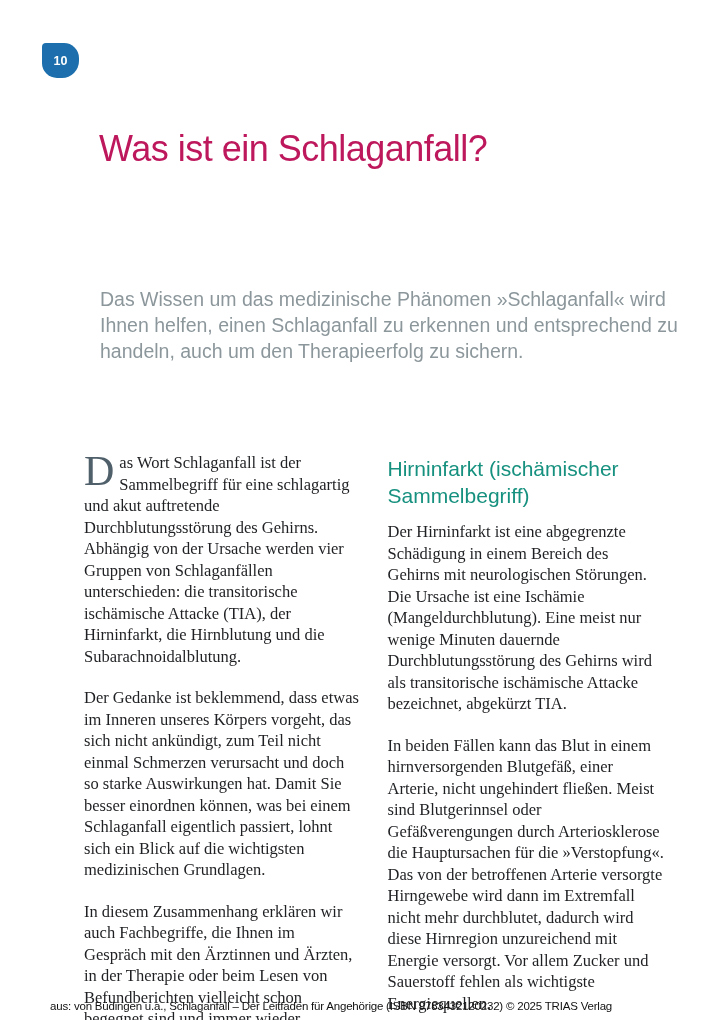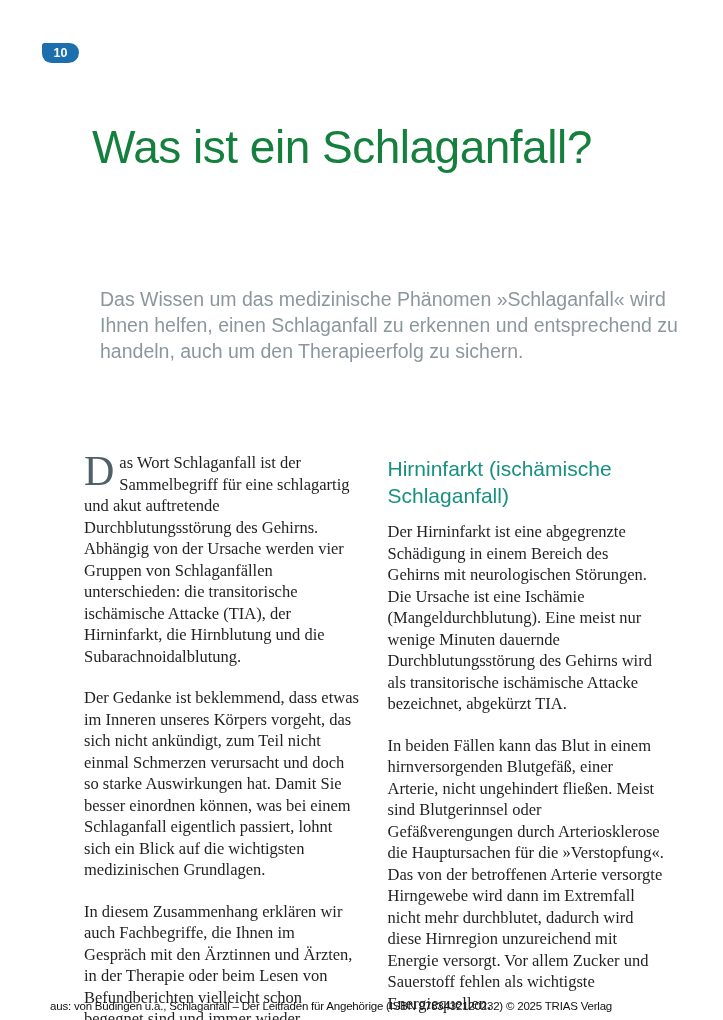--- a/index.html
+++ b/index.html
@@ -10,33 +10,33 @@
     position: relative;
     overflow: hidden;
   }
   .page {
     position: absolute; inset: 0;
     background: #ffffff;
   }
   
   .badge {
     position: absolute; left: 42px; top: 43px;
-    width: 37px; height: 20px;
+    width: 37px; height: 35px;
     background: #1c6fac;
     border-radius: 4px 15px 17px 15px;
     color: #ffffff;
     font-size: 12.5px; font-weight: bold;
     display: flex; align-items: center; justify-content: center;
   }
   h1.page-title {
     position: absolute; left: 84px; top: 112px;
-    margin: 8px;
-    font-size: 46px; font-weight: normal;
+    margin: 15px;
+    font-size: 36px; font-weight: normal;
     letter-spacing: -0.5px;
-    color: #15803d;
+    color: #be185d;
     line-height: 1.2;
   }
   .intro {
     position: absolute; left: 100px; top: 286px;
     width: 592px;
     font-size: 19.5px; line-height: 26px;
     color: #8c979c;
   }
   .columns {
     position: absolute; left: 84px; top: 452px;
@@ -91,21 +91,21 @@
 
   <div class="columns">
 
     <div class="col body-text">
       <p><span class="dropcap">D</span><span>as Wort Schlaganfall ist der Sammelbegriff für eine schlagartig und akut auftretende Durchblutungsstörung des Gehirns. Abhängig von der Ursache werden vier Gruppen von Schlaganfällen unterschieden: die transitorische ischämische Attacke (TIA), der Hirninfarkt, die Hirnblutung und die Subarachnoidalblutung.</span></p>
       <p>Der Gedanke ist beklemmend, dass etwas im Inneren unseres Körpers vorgeht, das sich nicht ankündigt, zum Teil nicht einmal Schmerzen verursacht und doch so starke Auswirkungen hat. Damit Sie besser einordnen können, was bei einem Schlaganfall eigentlich passiert, lohnt sich ein Blick auf die wichtigsten medizinischen Grundlagen.</p>
       <p>In diesem Zusammenhang erklären wir auch Fachbegriffe, die Ihnen im Gespräch mit den Ärztinnen und Ärzten, in der Therapie oder beim Lesen von Befundberichten vielleicht schon begegnet sind und immer wieder begegnen werden.</p>
     </div>
 
     <div class="col">
-      <h2 class="section-heading">Hirninfarkt (ischämische Schlaganfall)</h2>
+      <h2 class="section-heading">Hirninfarkt (ischämischer Sammelbegriff)</h2>
       <div class="body-text">
         <p>Der Hirninfarkt ist eine abgegrenzte Schädigung in einem Bereich des Gehirns mit neurologischen Störungen. Die Ursache ist eine Ischämie (Mangeldurchblutung). Eine meist nur wenige Minuten dauernde Durchblutungsstörung des Gehirns wird als transitorische ischämische Attacke bezeichnet, abgekürzt TIA.</p>
         <p>In beiden Fällen kann das Blut in einem hirnversorgenden Blutgefäß, einer Arterie, nicht ungehindert fließen. Meist sind Blutgerinnsel oder Gefäßverengungen durch Arteriosklerose die Hauptursachen für die »Verstopfung«. Das von der betroffenen Arterie versorgte Hirngewebe wird dann im Extremfall nicht mehr durchblutet, dadurch wird diese Hirnregion unzureichend mit Energie versorgt. Vor allem Zucker und Sauerstoff fehlen als wichtigste Energiequellen.</p>
       </div>
     </div>
 
   </div>
 
   <div class="footer">aus: von Büdingen u.a., Schlaganfall – Der Leitfaden für Angehörige (ISBN 9783432120232) © 2025 TRIAS Verlag</div>
 

